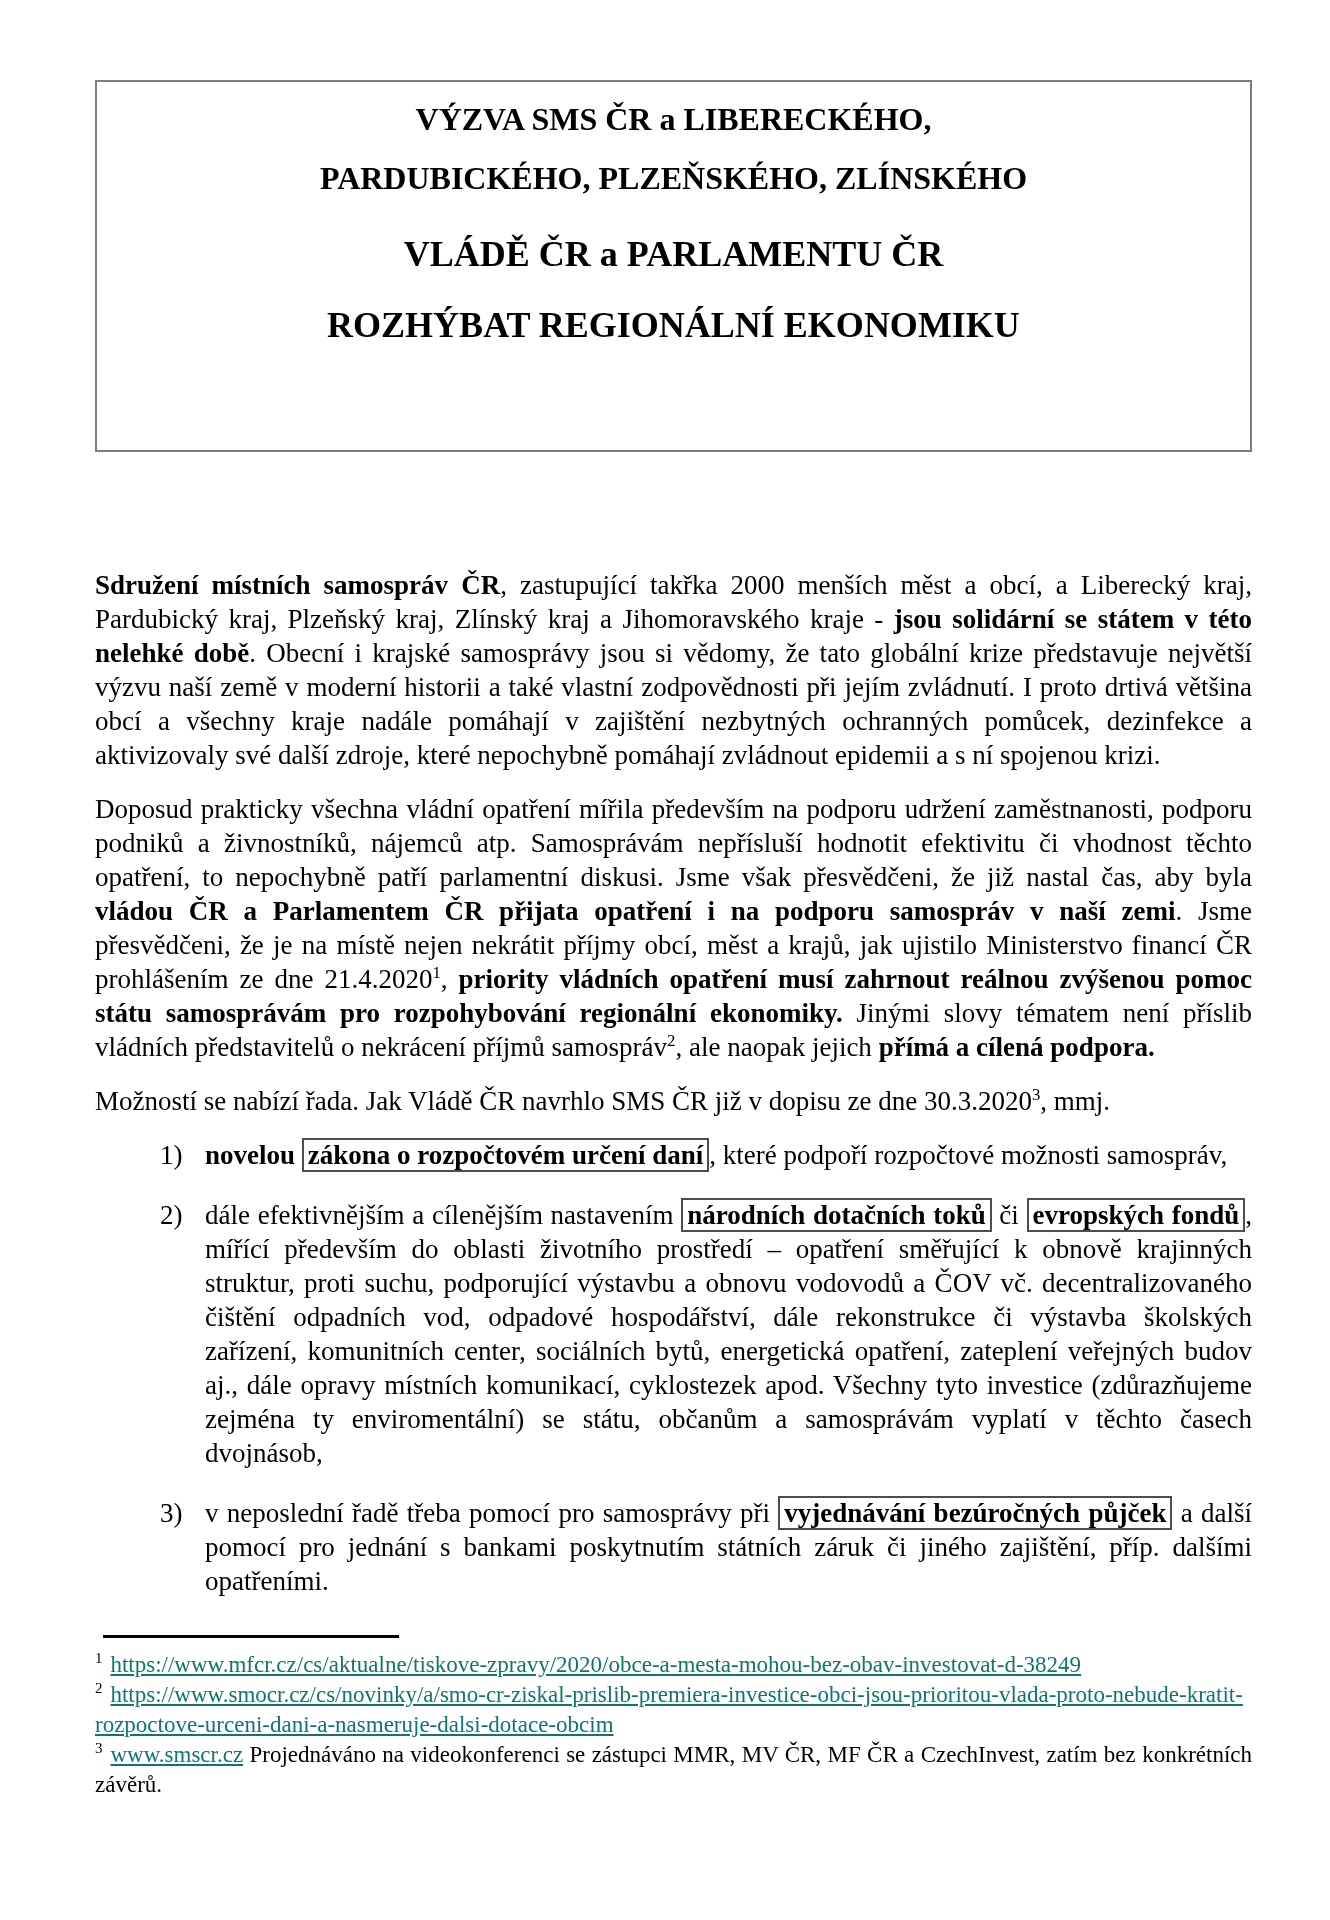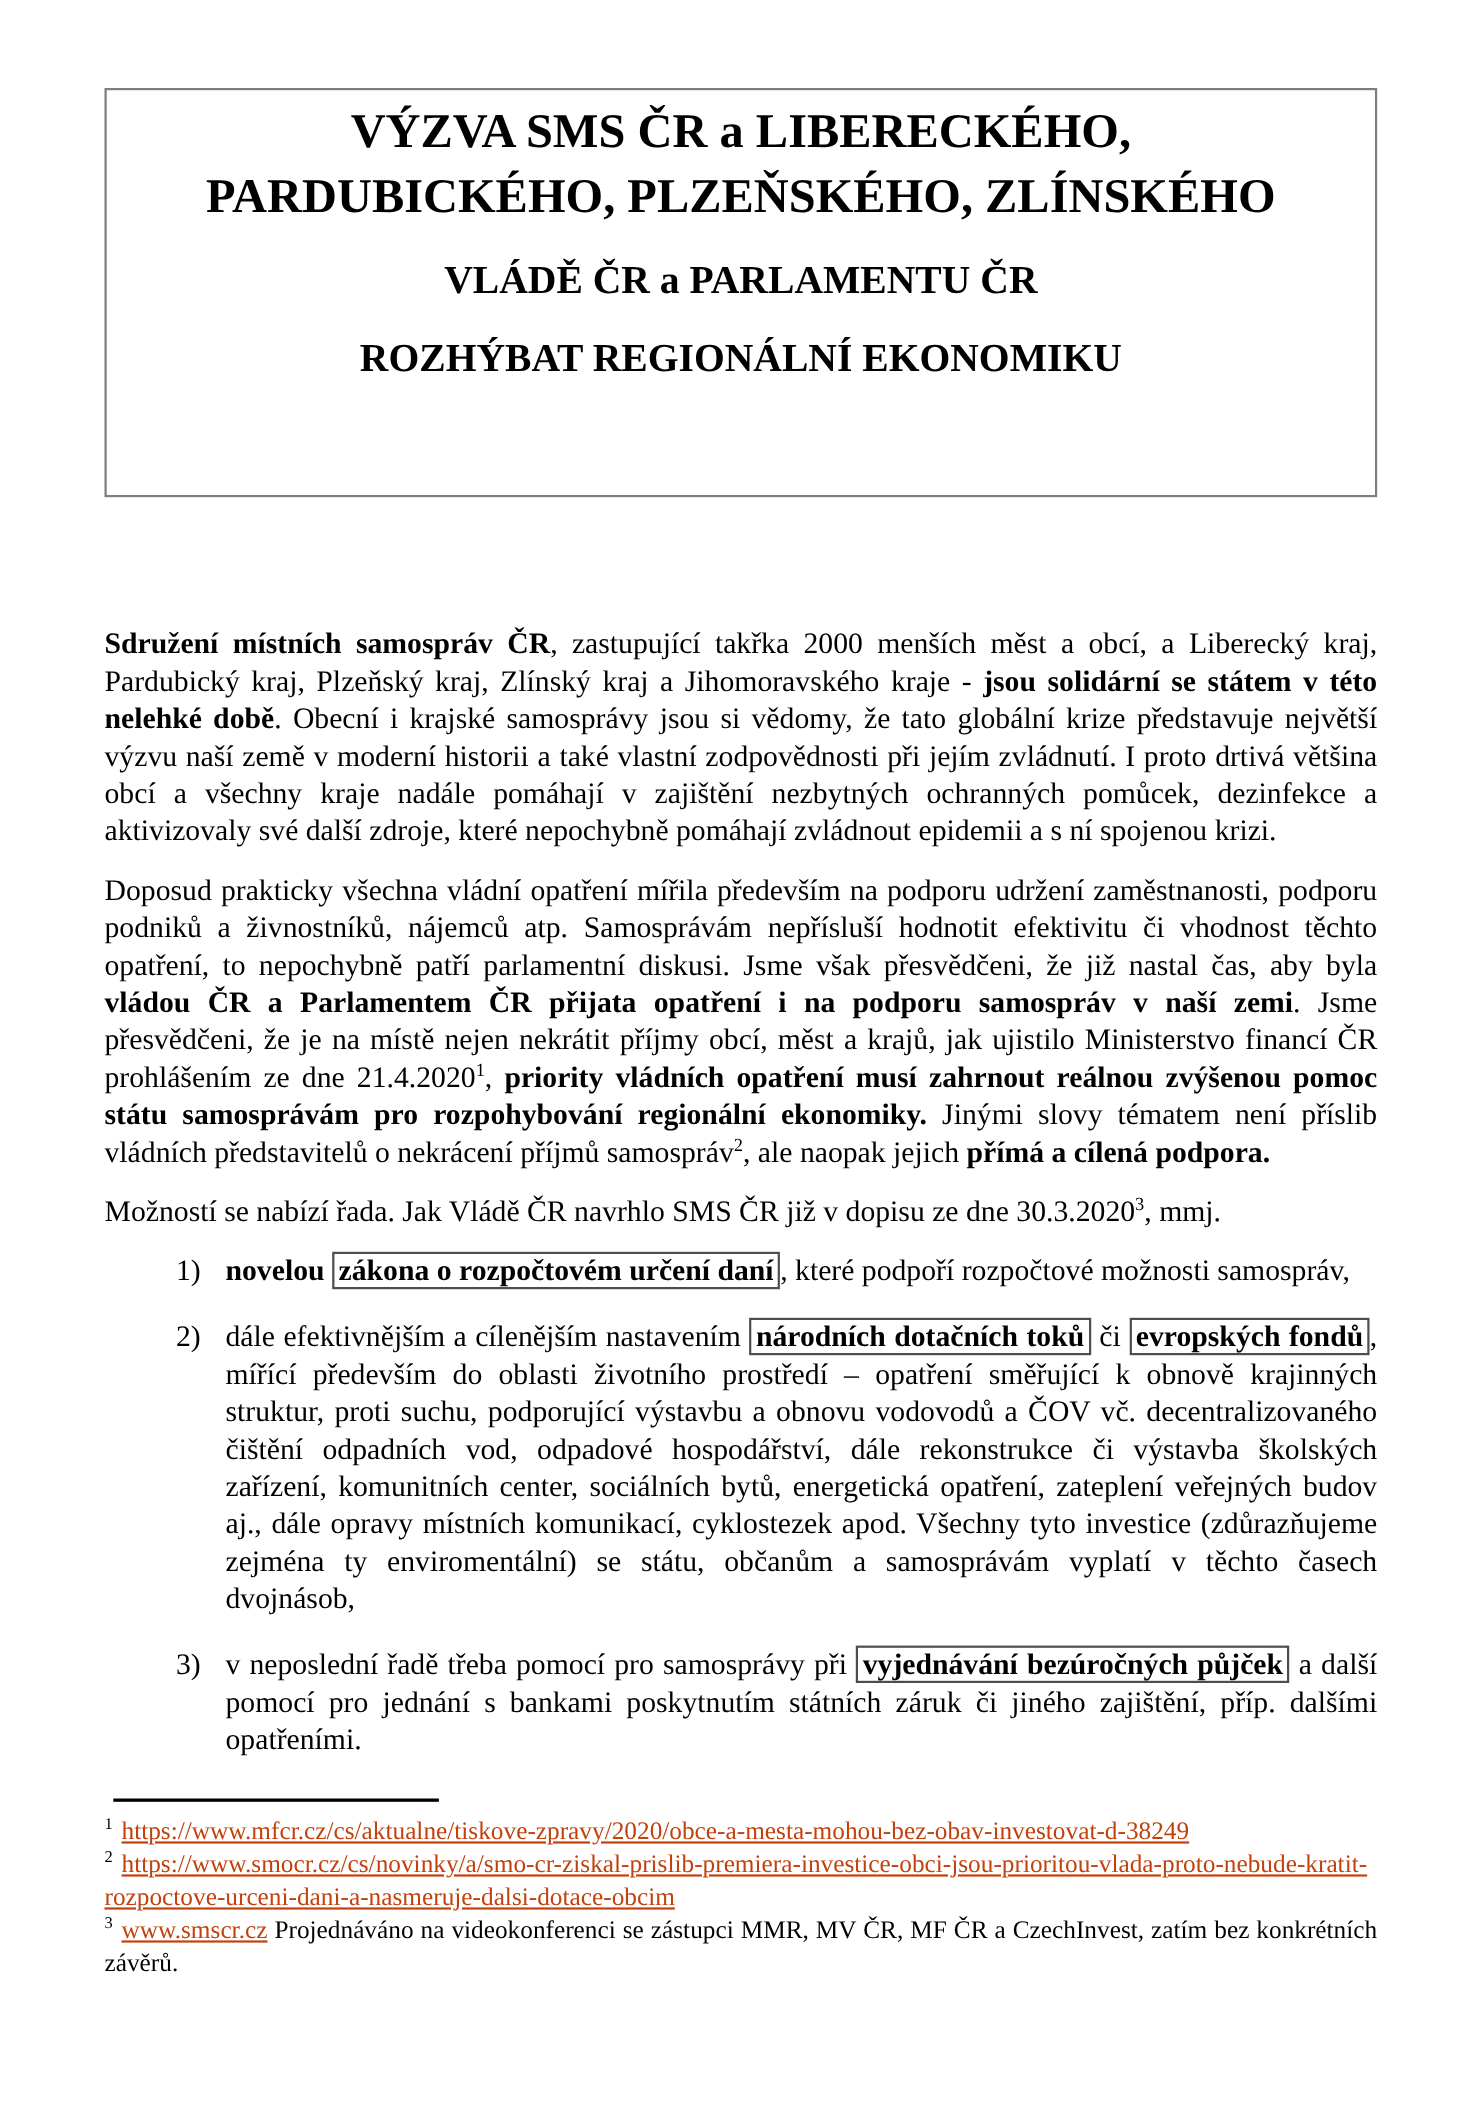--- a/index.html
+++ b/index.html
@@ -4,36 +4,36 @@
 <style>
   html,body{margin:0;padding:0;background:#ffffff;}
   .page{
     position:relative;width:1330px;height:1920px;background:#ffffff;
     font-family:"Liberation Serif", serif;color:#000;overflow:hidden;
   }
   .header-box{
     position:absolute;left:95px;top:80px;width:1157px;height:372px;
     border:2px solid #7d7d7d;box-sizing:border-box;text-align:center;
   }
-  .title{margin-top:8px;font-weight:bold;font-size:44px;line-height:59px;}
+  .title{margin-top:8px;font-weight:bold;font-size:32px;line-height:59px;}
   .subtitle{margin-top:24px;font-weight:bold;font-size:36px;line-height:44px;}
   .slogan{margin-top:28px;font-weight:bold;font-size:36px;line-height:42px;}
   .content{
     position:absolute;left:95px;top:552px;width:1157px;
     font-size:27px;line-height:34px;
   }
   .para{margin:16px 0 20px 0;text-align:justify;}
   .olist{margin-top:6px;}
   .li{display:flex;margin:0 0 26px 65px;}
   .li .marker{flex:none;width:45px;}
   .li .li-text{flex:1;text-align:justify;}
   .b{font-weight:bold;}
   .boxed{border:2px solid #4d4d4d;padding:0 4px;font-family:Liberation Serif, serif;}
   .sup{font-size:0.62em;vertical-align:super;line-height:0;}
-  a.link{color:#c2410c;text-decoration:underline;cursor:pointer;}
+  a.link{color:#0f766e;text-decoration:underline;cursor:pointer;}
   .footnotes{
     position:absolute;left:95px;top:1635px;width:1157px;
     font-size:23px;line-height:30px;
   }
   .fn-rule{width:296px;margin:0 0 12px 8px;border-top:3px solid #000;}
   .footnote{text-align:justify;overflow-wrap:break-word;word-break:break-word;}
   .fn-marker{font-size:0.65em;vertical-align:super;line-height:0;margin-right:8px;}
 </style>
 </head>
 <body>

